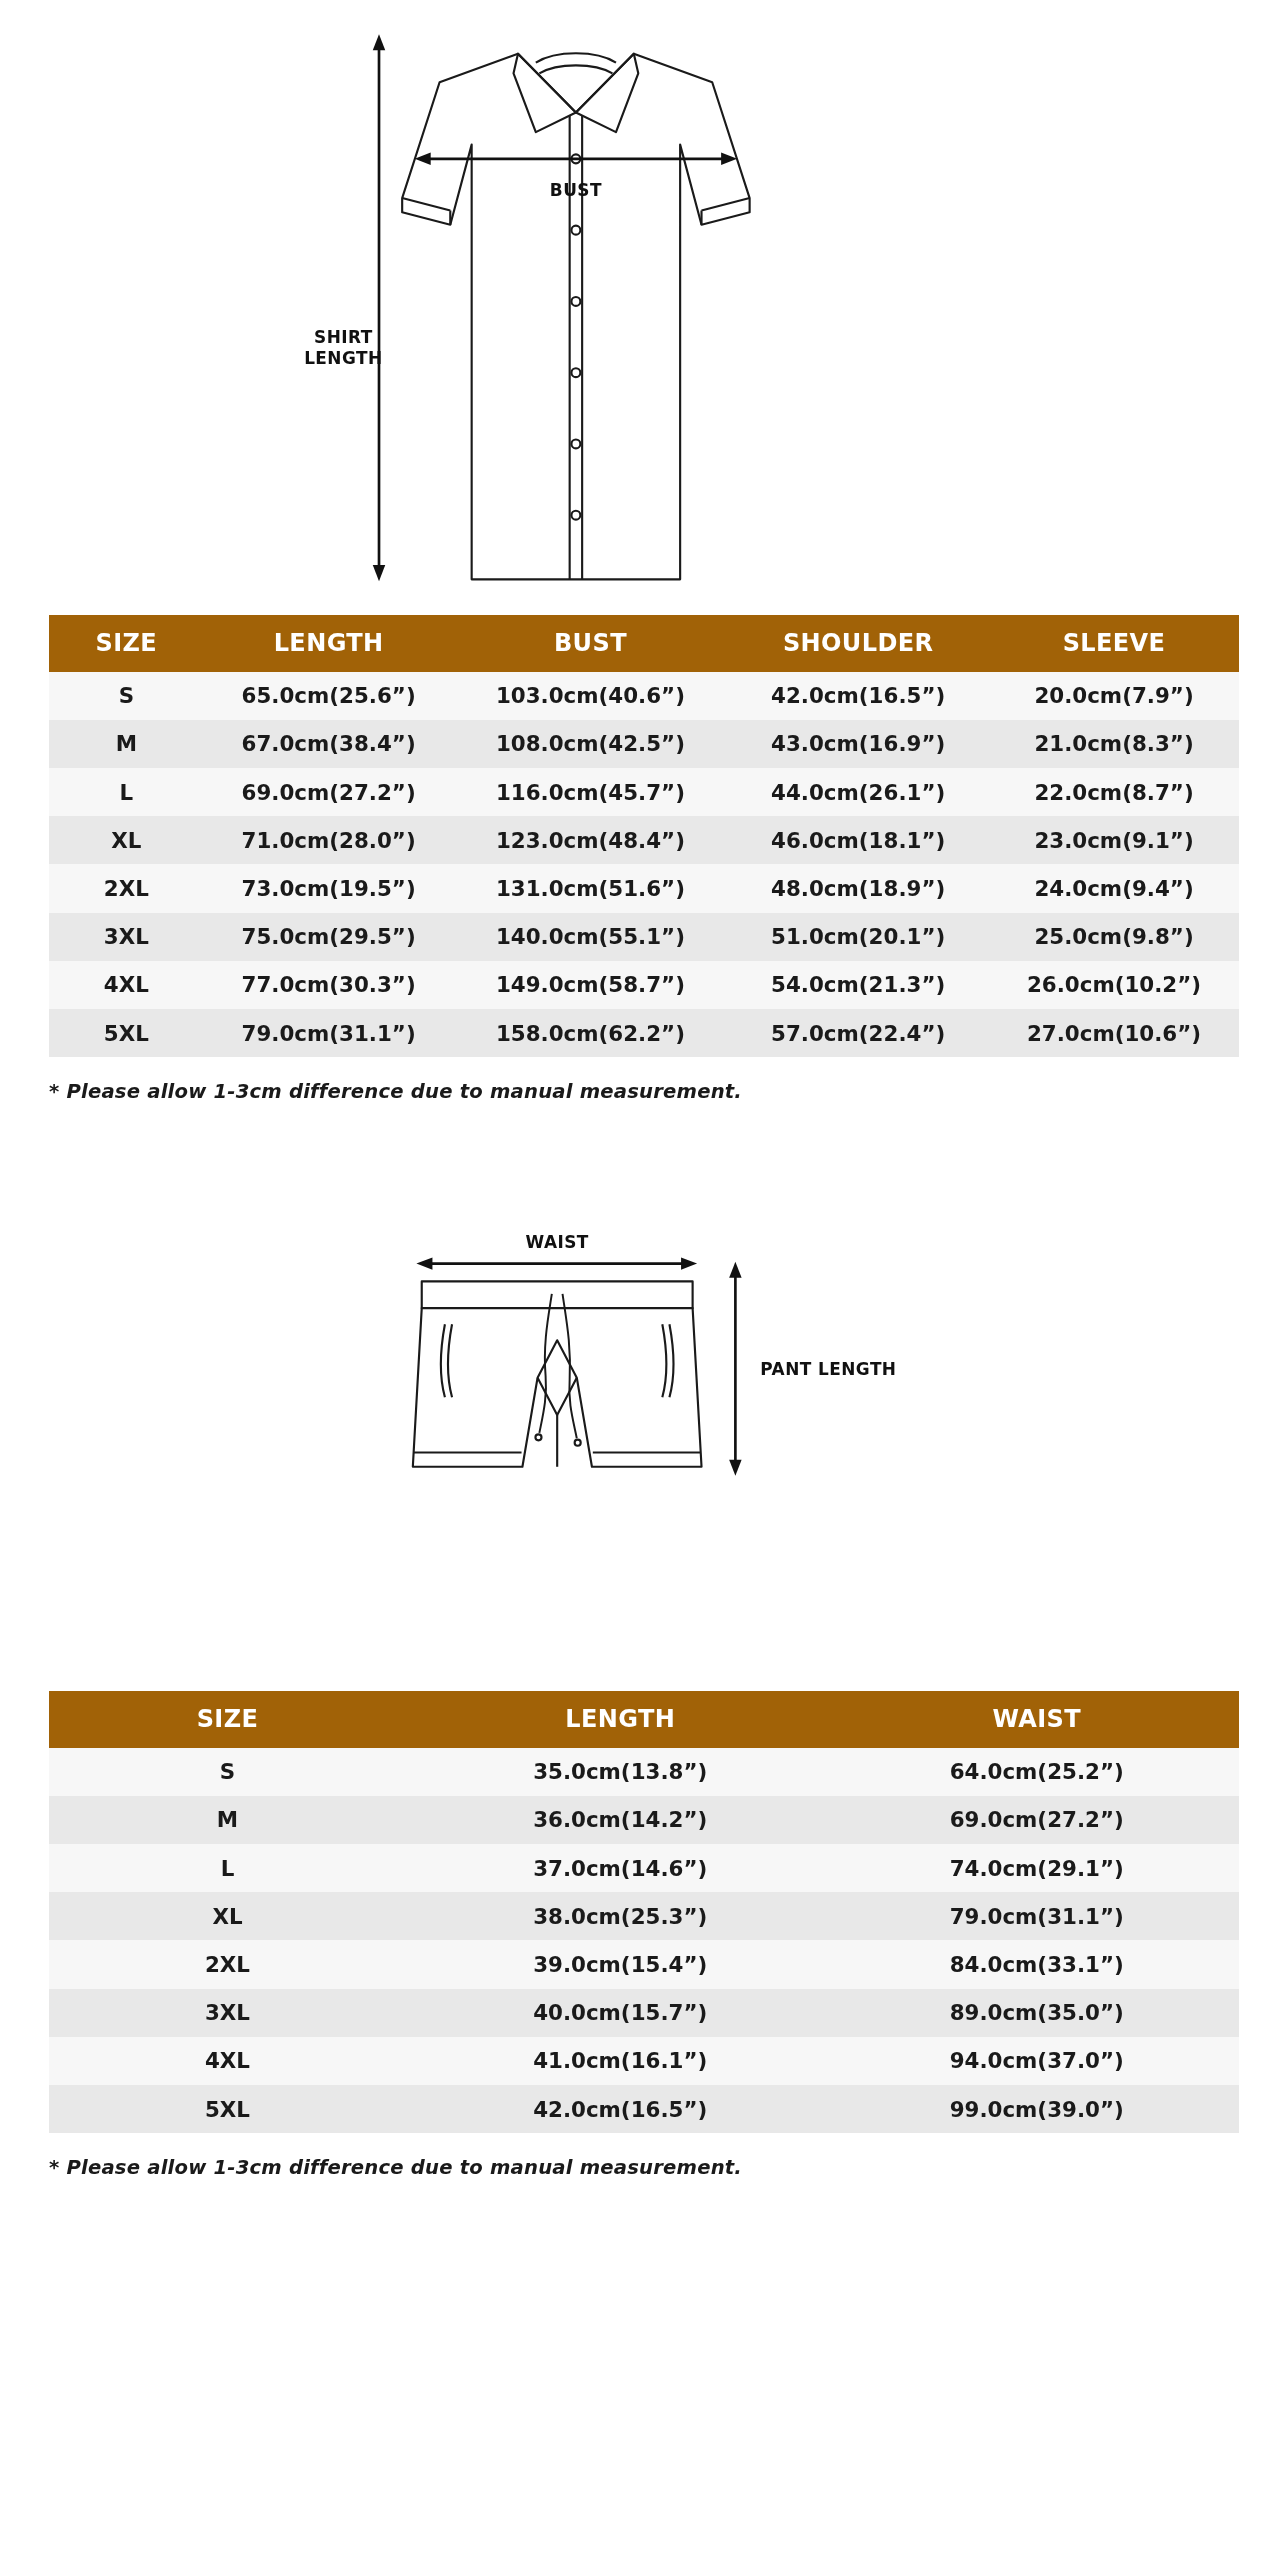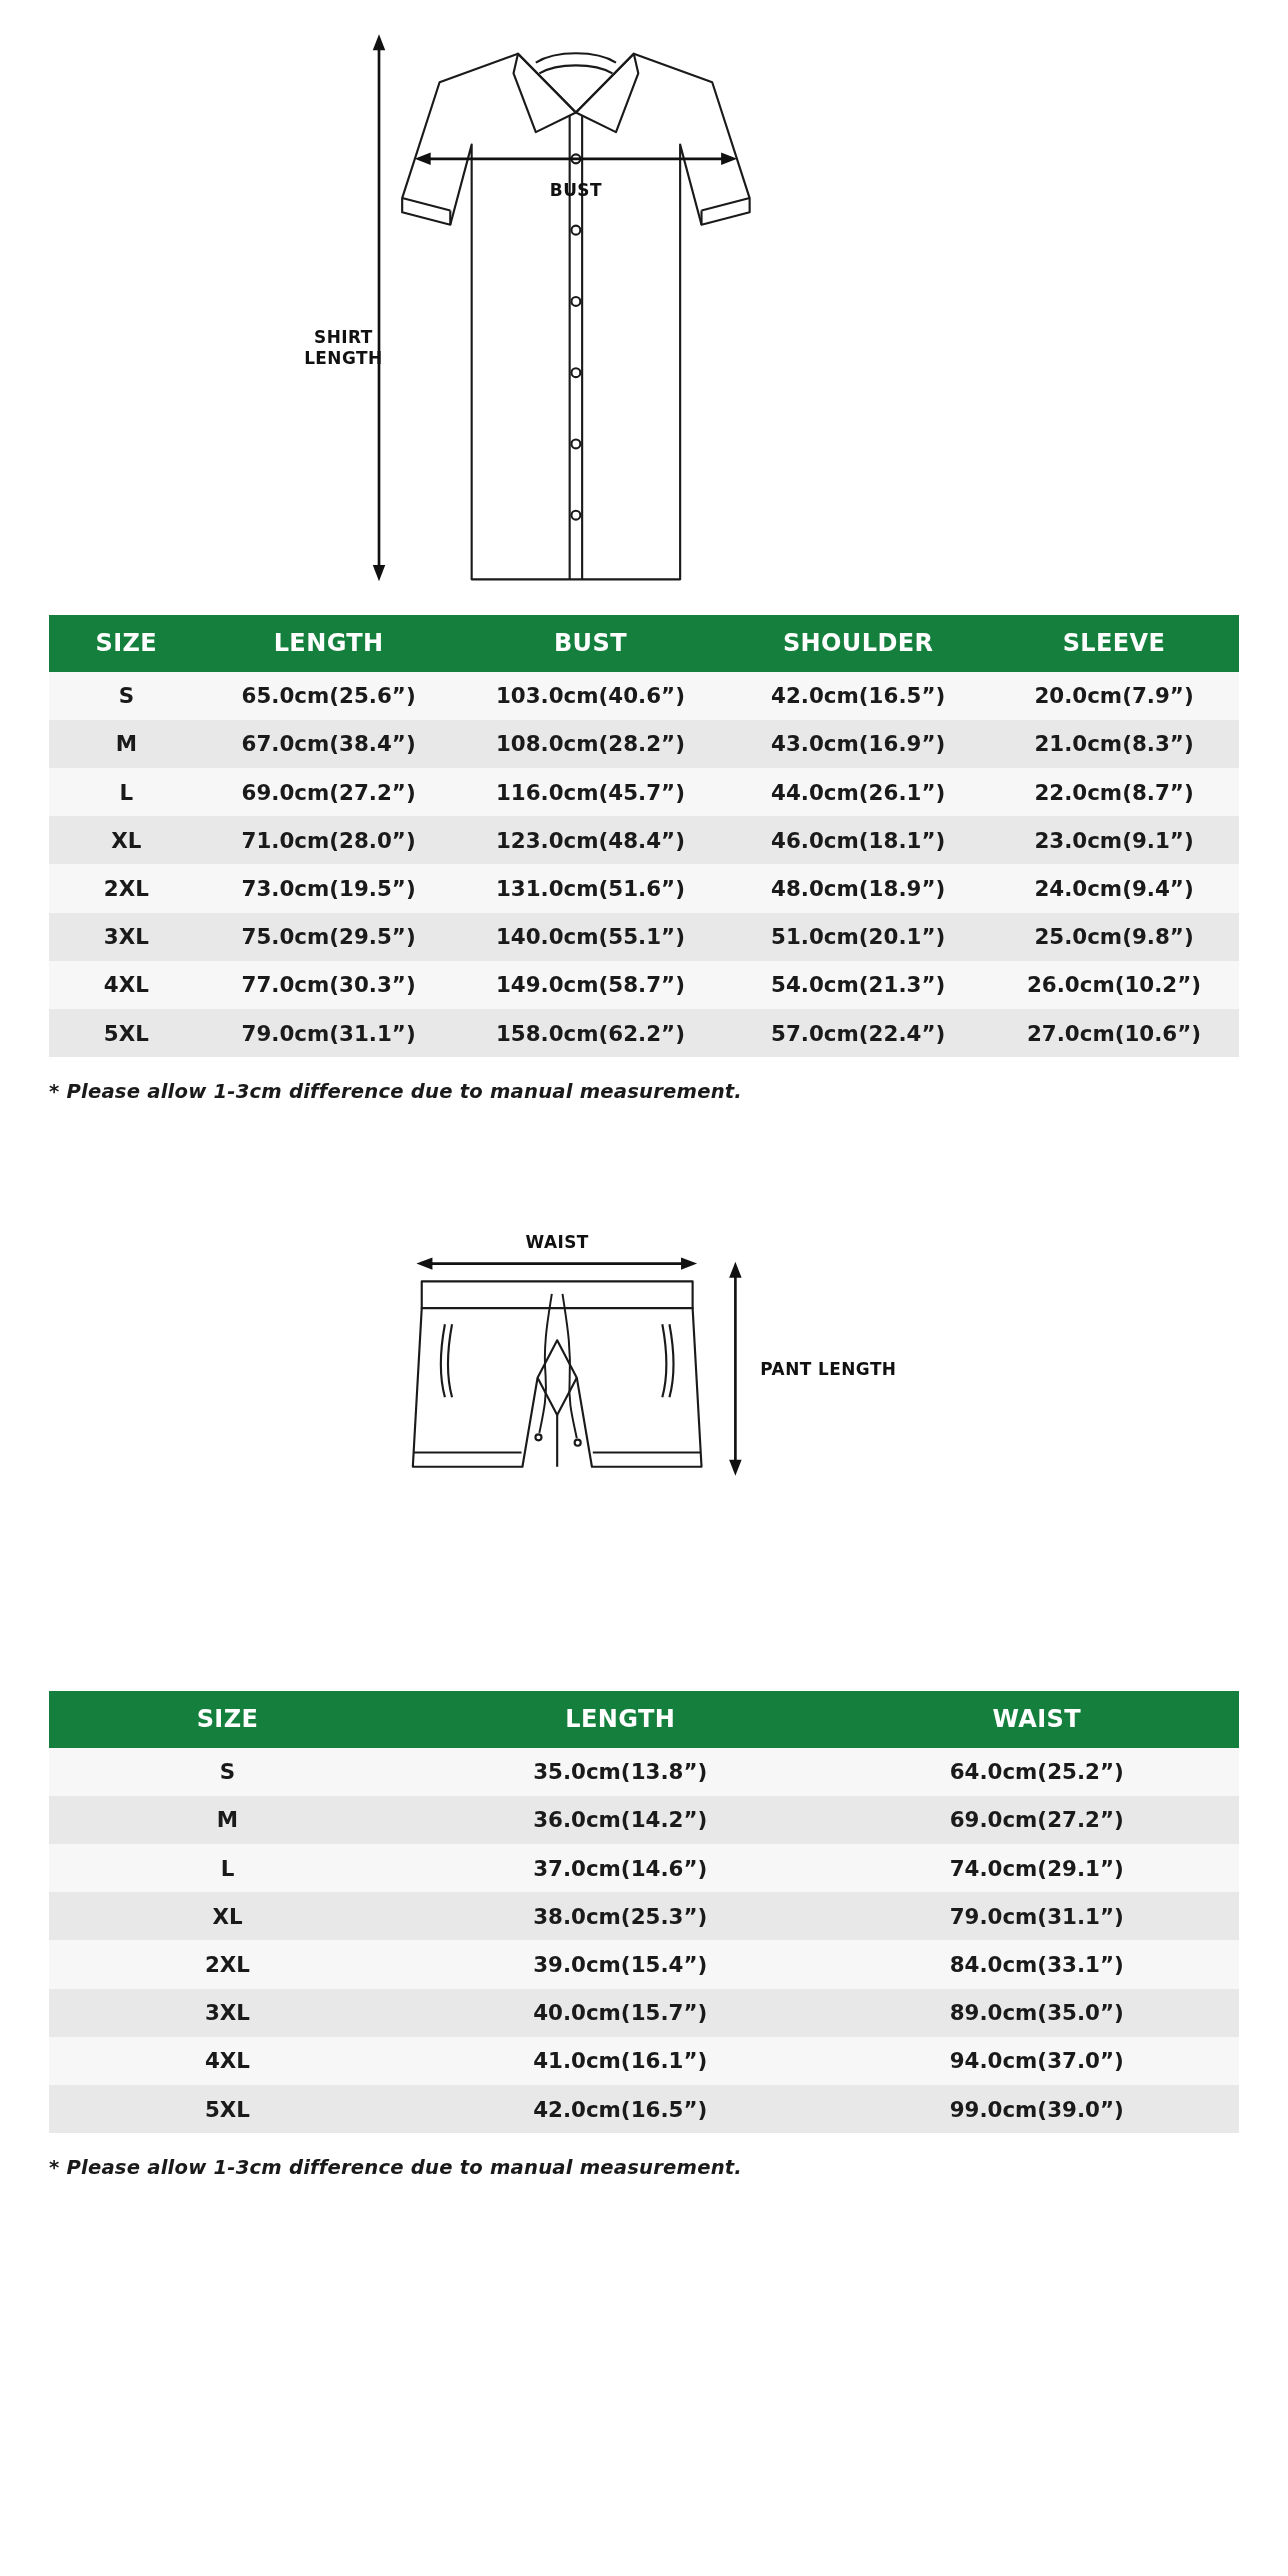--- a/index.html
+++ b/index.html
@@ -41,21 +41,21 @@
   .table-wrap {
     width: 1288px;
     padding: 0 49px;
   }
   table.size-table {
     width: 100%;
     border-collapse: collapse;
     table-layout: fixed;
   }
   table.size-table thead th {
-    background: #15803d;
+    background: #a16207;
     color: #ffffff;
     font-size: 24px;
     font-weight: bold;
     padding: 14.3px 3.6px;
     text-align: center;
     letter-spacing: 0.4px;
   }
   table.size-table tbody td {
     font-size: 21.4px;
     font-weight: bold;
@@ -166,21 +166,21 @@
         <tr>
           <td>S</td>
           <td>65.0cm(25.6”)</td>
           <td>103.0cm(40.6”)</td>
           <td>42.0cm(16.5”)</td>
           <td>20.0cm(7.9”)</td>
         </tr>
         <tr>
           <td>M</td>
           <td>67.0cm(38.4”)</td>
-          <td>108.0cm(28.2”)</td>
+          <td>108.0cm(42.5”)</td>
           <td>43.0cm(16.9”)</td>
           <td>21.0cm(8.3”)</td>
         </tr>
         <tr>
           <td>L</td>
           <td>69.0cm(27.2”)</td>
           <td>116.0cm(45.7”)</td>
           <td>44.0cm(26.1”)</td>
           <td>22.0cm(8.7”)</td>
         </tr>

